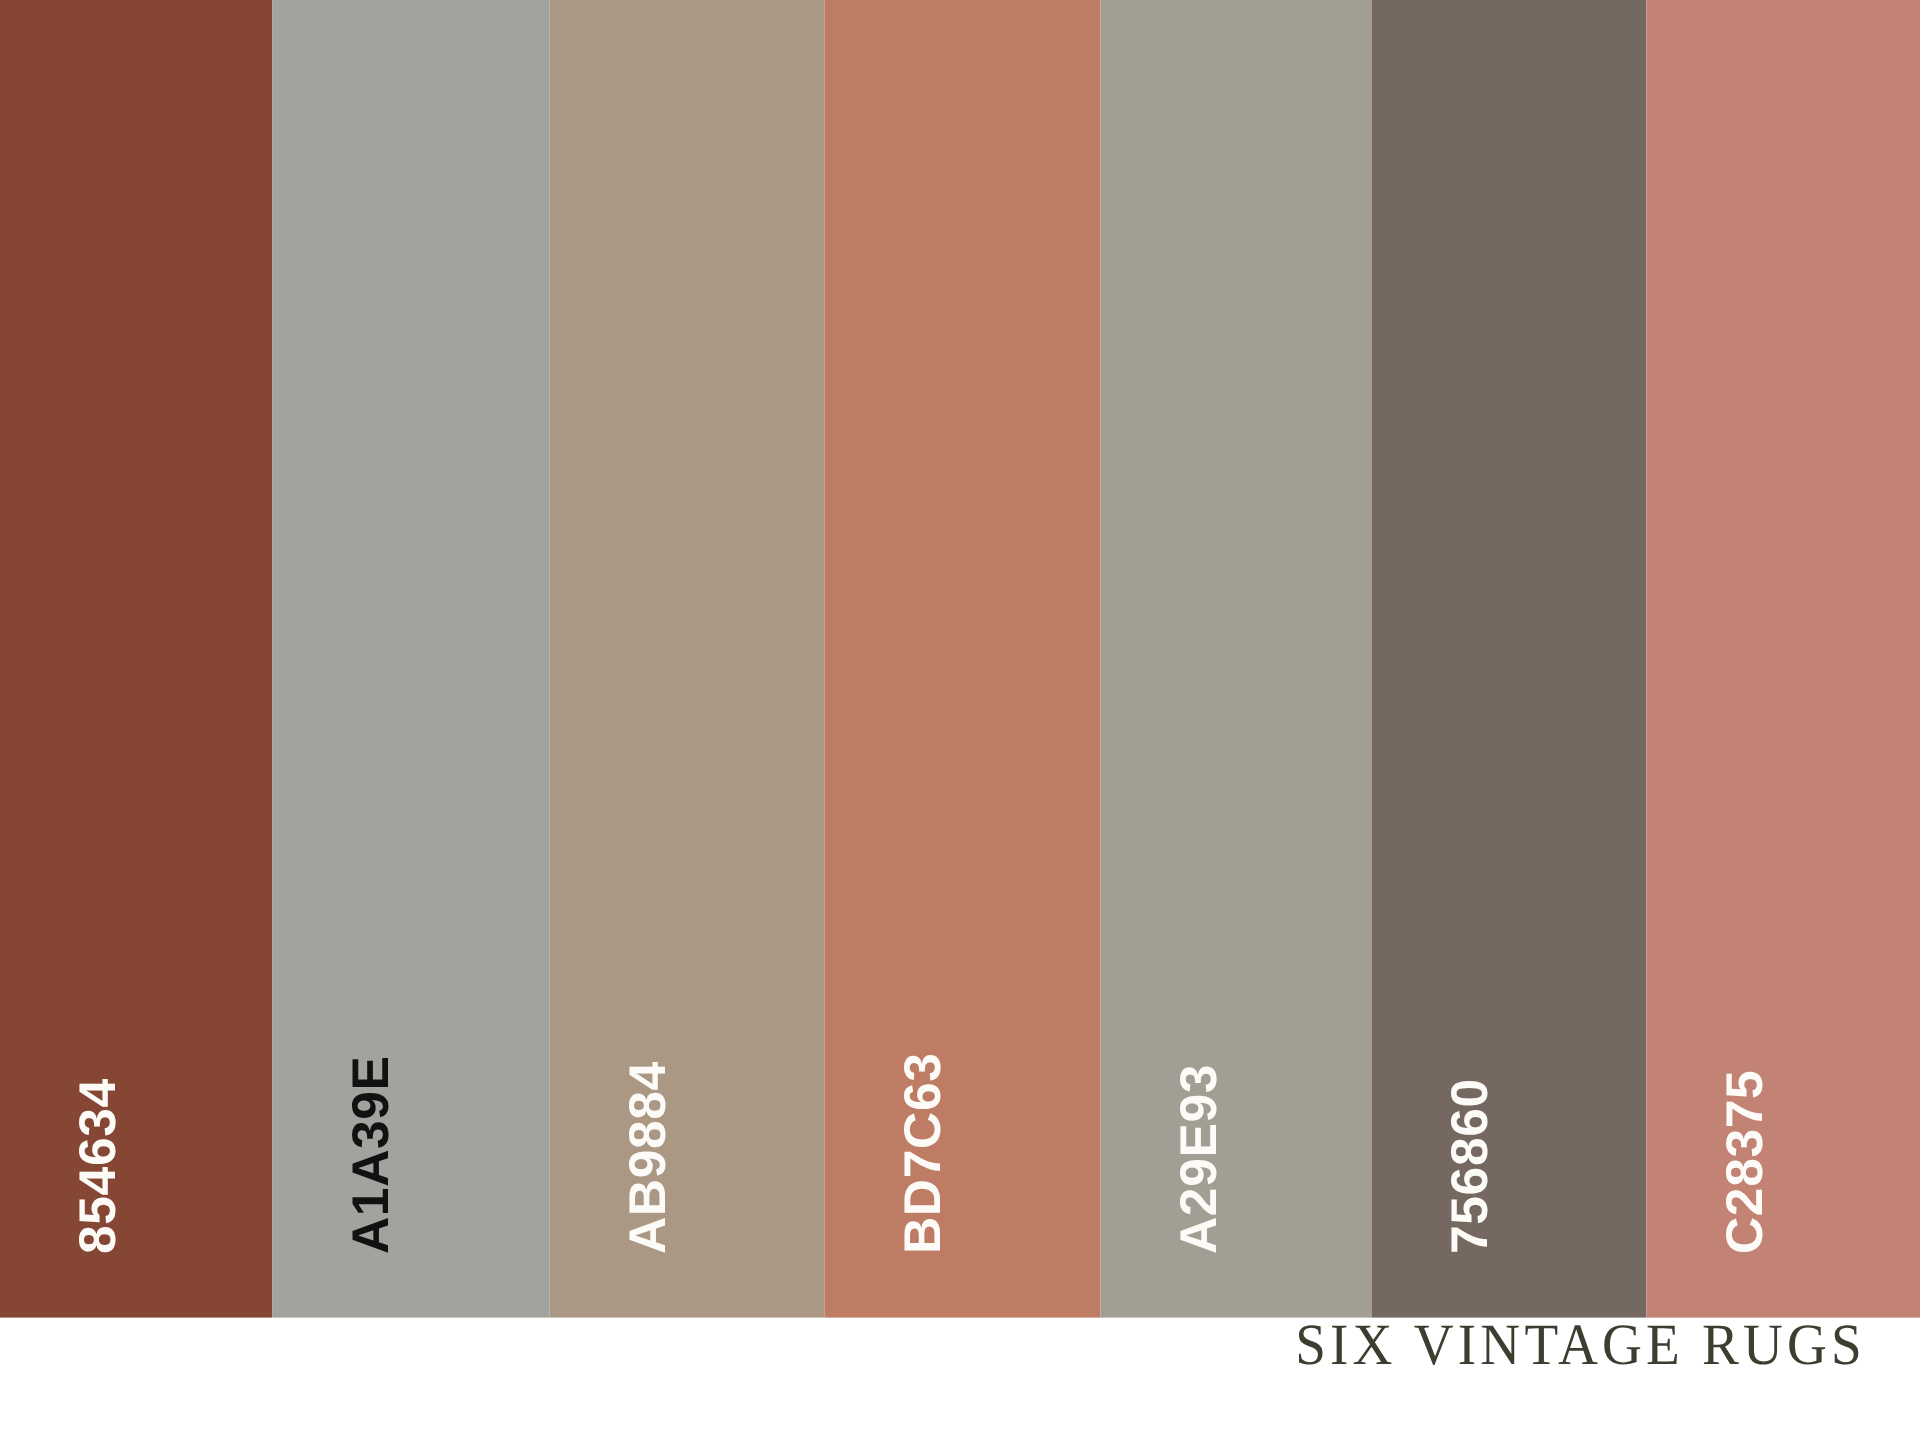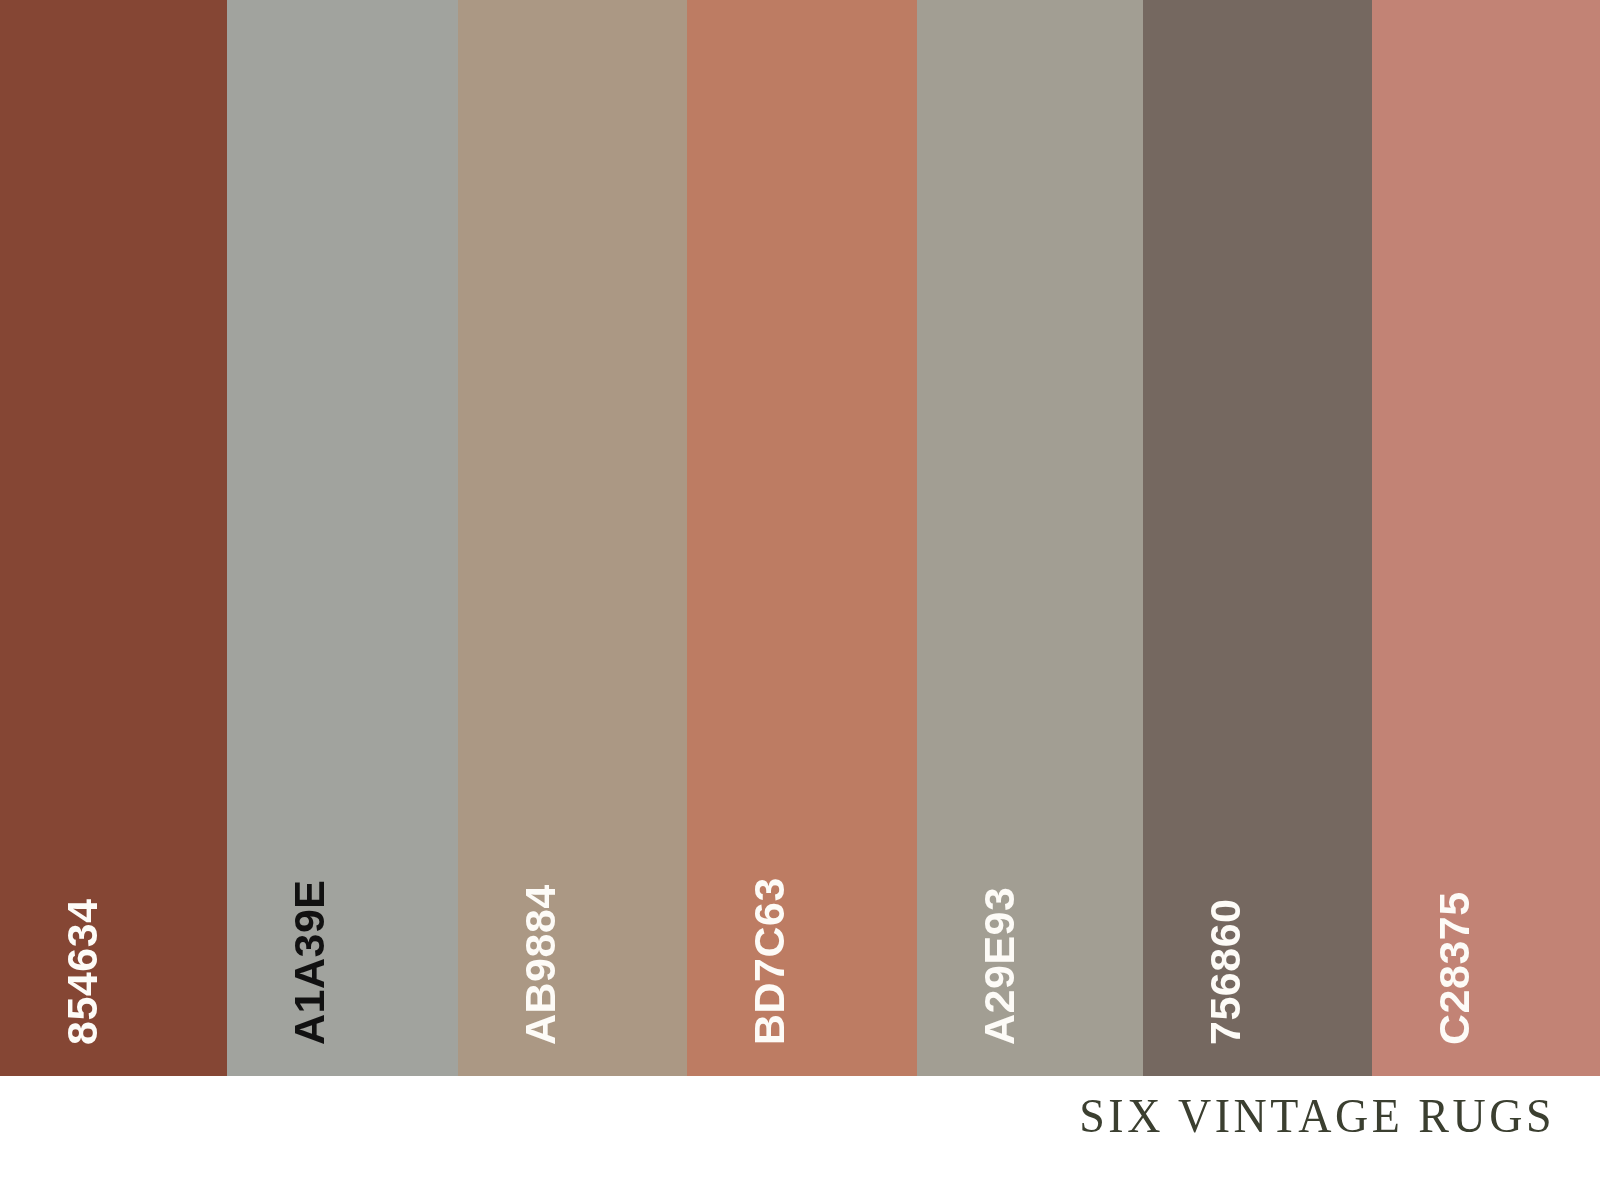--- a/index.html
+++ b/index.html
@@ -63,26 +63,26 @@
     line-height:1;
     color:#fdfbf7;
   }
 
   .swatch.dark-label .swatch-label-text { color:#111111; }
 
   
   .footer {
     position:absolute;
     left:0;
-    top:1076px;
+    top:1098px;
     width:1600px;
     height:80px;
     background:#ffffff;
     display:flex;
-    align-items:center;
+    align-items:flex-start;
     justify-content:flex-end;
   }
 
   .brand-wordmark {
     font-family:"Liberation Serif", serif;
     font-size:46px;
     font-weight:400;
     letter-spacing:3.5px;
     color:#3b3f30;
     padding-right:45px;

